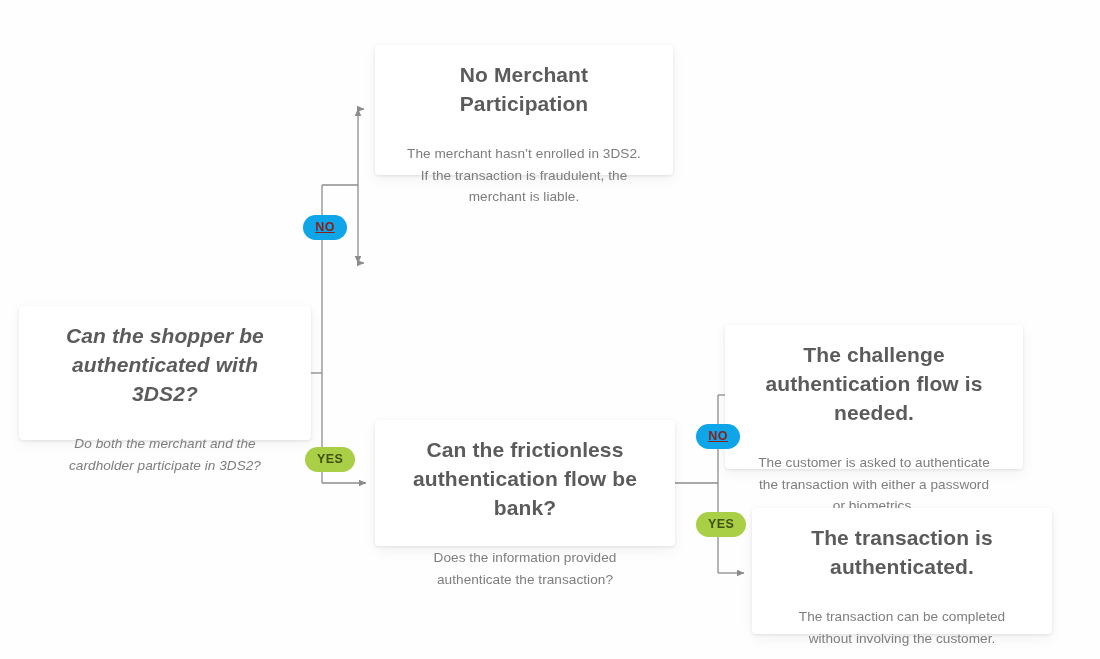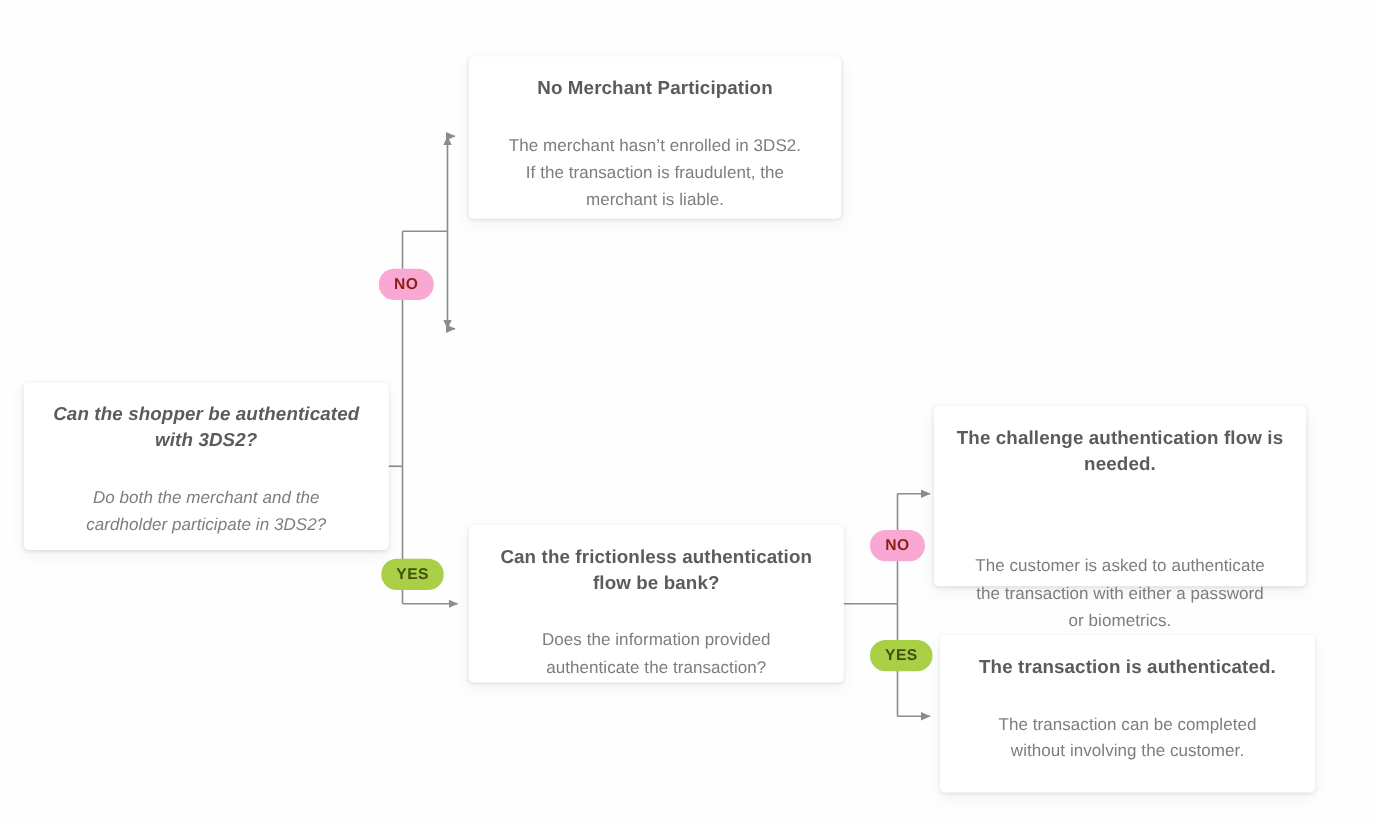--- a/index.html
+++ b/index.html
@@ -31,21 +31,21 @@
     background: #ffffff;
     border-radius: 4px;
     box-shadow: 0 1px 3px rgba(0,0,0,0.09), 0 4px 14px rgba(0,0,0,0.055);
     padding: 16px 18px;
     text-align: center;
     display: flex;
     flex-direction: column;
     justify-content: flex-start;
   }
   .card-title {
-    font-size: 15px;
+    font-size: 21px;
     font-weight: bold;
     color: #5b5b5b;
     line-height: 1.38;
     margin: 0 0 12px 0;
     letter-spacing: 0.1px;
   }
   .card-body {
     font-size: 13.6px;
     color: #7d7d7d;
     line-height: 1.6;
@@ -60,22 +60,23 @@
     border-radius: 13px;
     font-size: 12.5px;
     font-weight: bold;
     text-align: center;
     letter-spacing: 0.4px;
     padding: 0 12px;
     min-width: 44px;
     z-index: 5;
   }
   .badge-no {
-    background: #f9a8d4;
+    background: #0ea5e9;
     color: #8c1f14;
+    text-decoration: underline;
   }
   .badge-yes {
     background: #a8cf45;
     color: #3f5010;
     text-align: center;
   }
 </style>
 </head>
 <body>
 
@@ -132,21 +133,21 @@
     <p class="card-title">No Merchant Participation</p>
     <p class="card-body">The merchant hasn’t enrolled in 3DS2. If the transaction is fraudulent, the merchant is liable.</p>
   </div>
 
 
   <div class="card" style="left:375px; top:420px; width:300px; height:126px;">
     <p class="card-title">Can the frictionless authentication flow be bank?</p>
     <p class="card-body">Does the information provided authenticate the transaction?</p>
   </div>
 
-  <div class="card" style="left:747px; top:325px; width:298px; height:144px;gap:36px;">
+  <div class="card" style="left:725px; top:325px; width:298px; height:144px;">
     <p class="card-title">The challenge authentication flow is needed.</p>
     <p class="card-body">The customer is asked to authenticate the transaction with either a password or biometrics.</p>
   </div>
 
   <div class="card" style="left:752px; top:508px; width:300px; height:126px;">
     <p class="card-title">The transaction is authenticated.</p>
     <p class="card-body">The transaction can be completed without involving the customer.</p>
   </div>
 
   <div class="badge badge-no" style="left:303px; top:215px;">NO</div>

